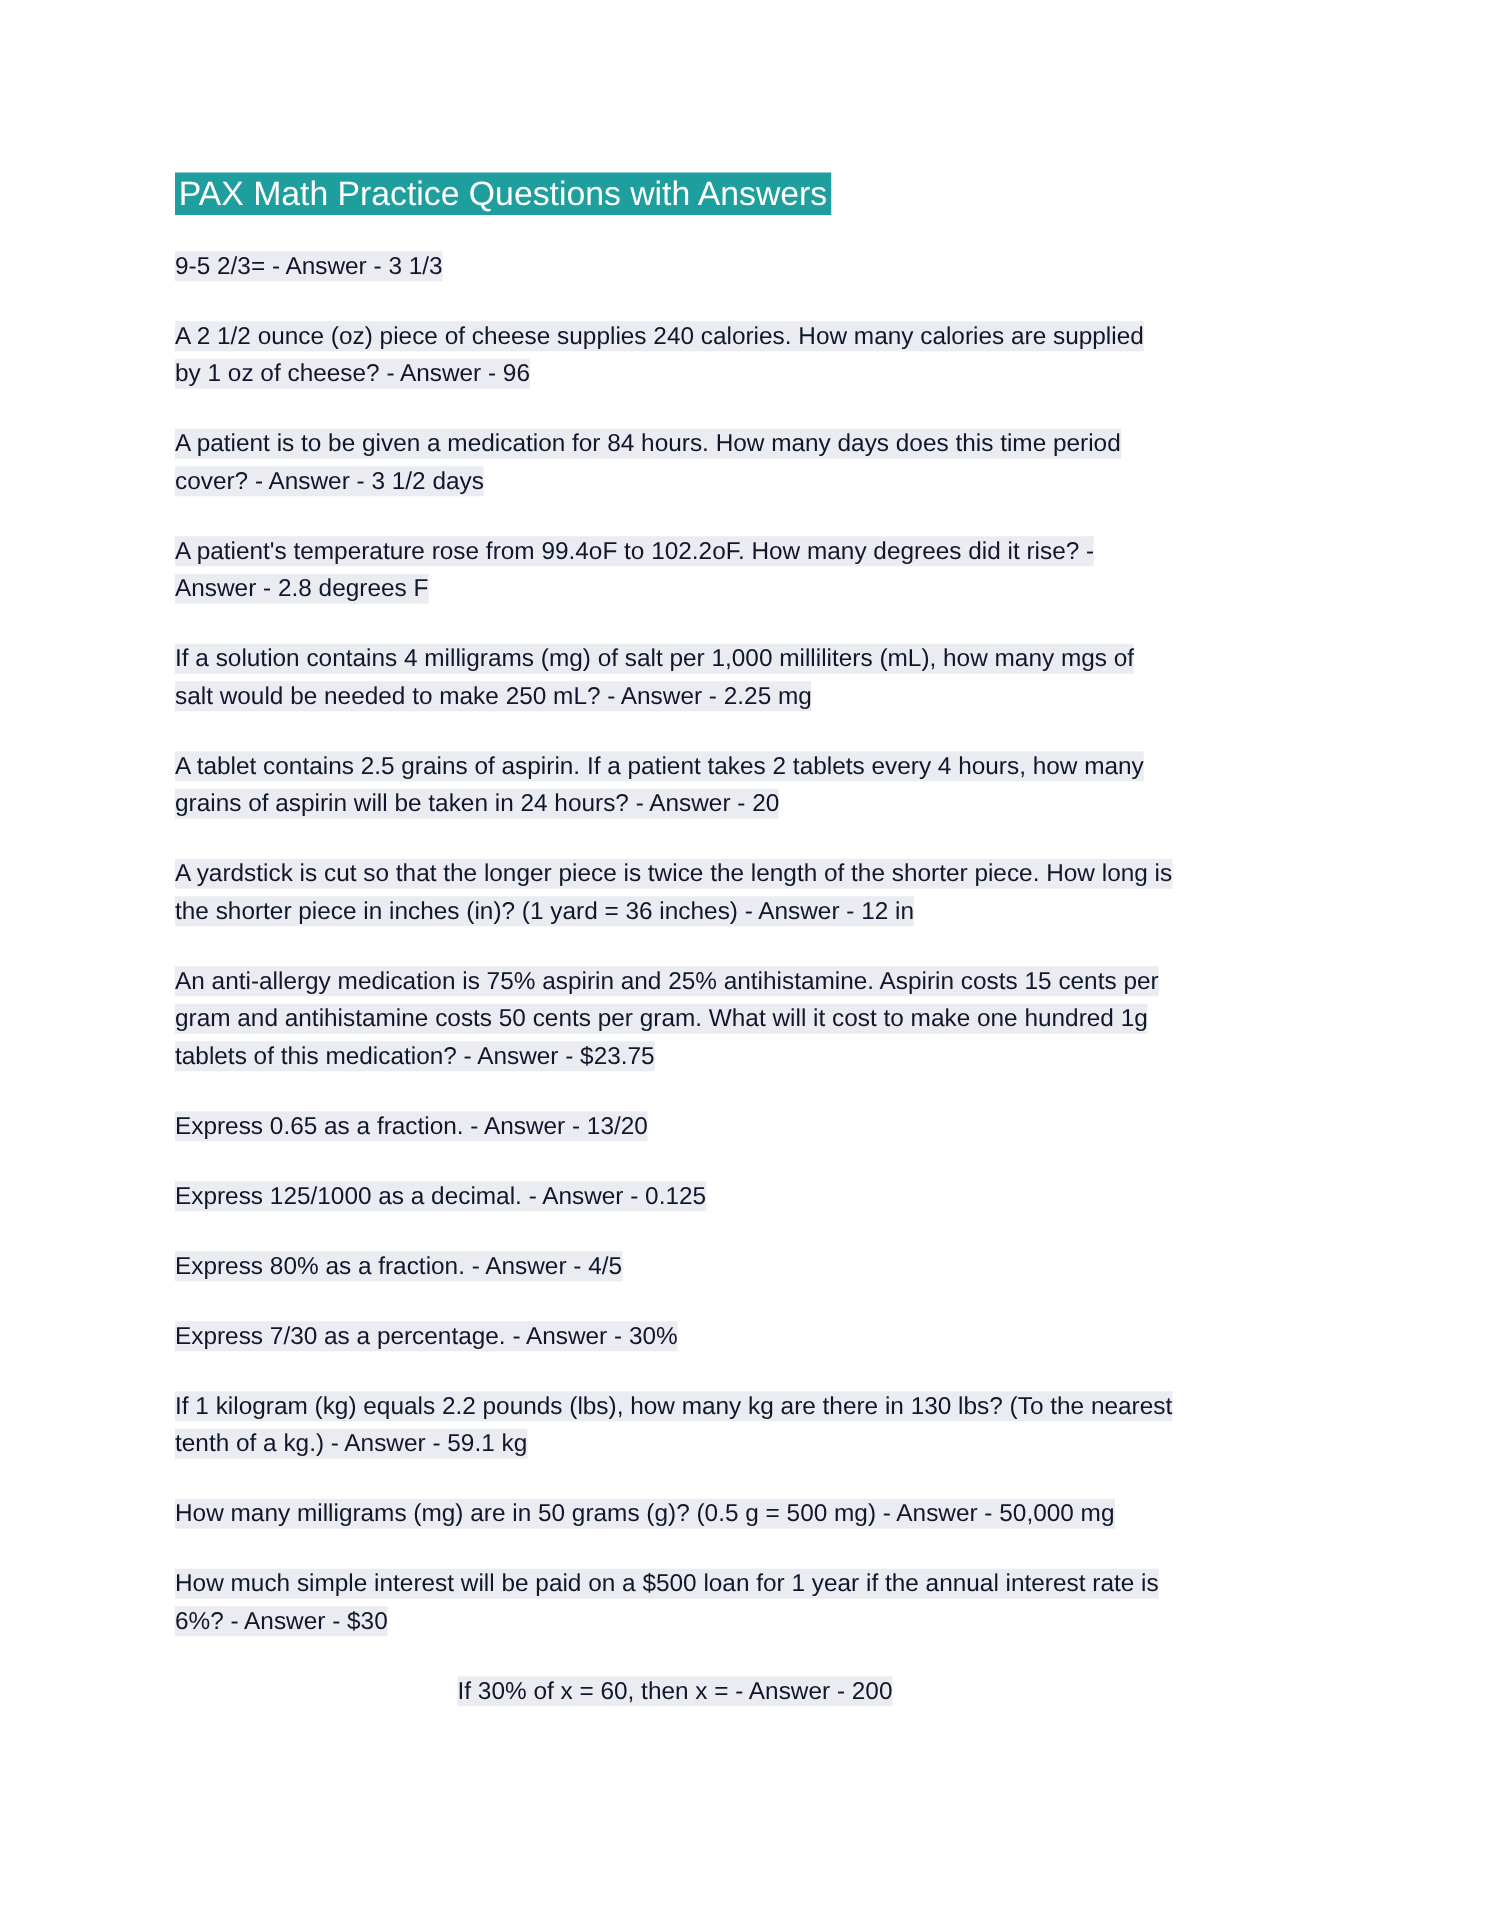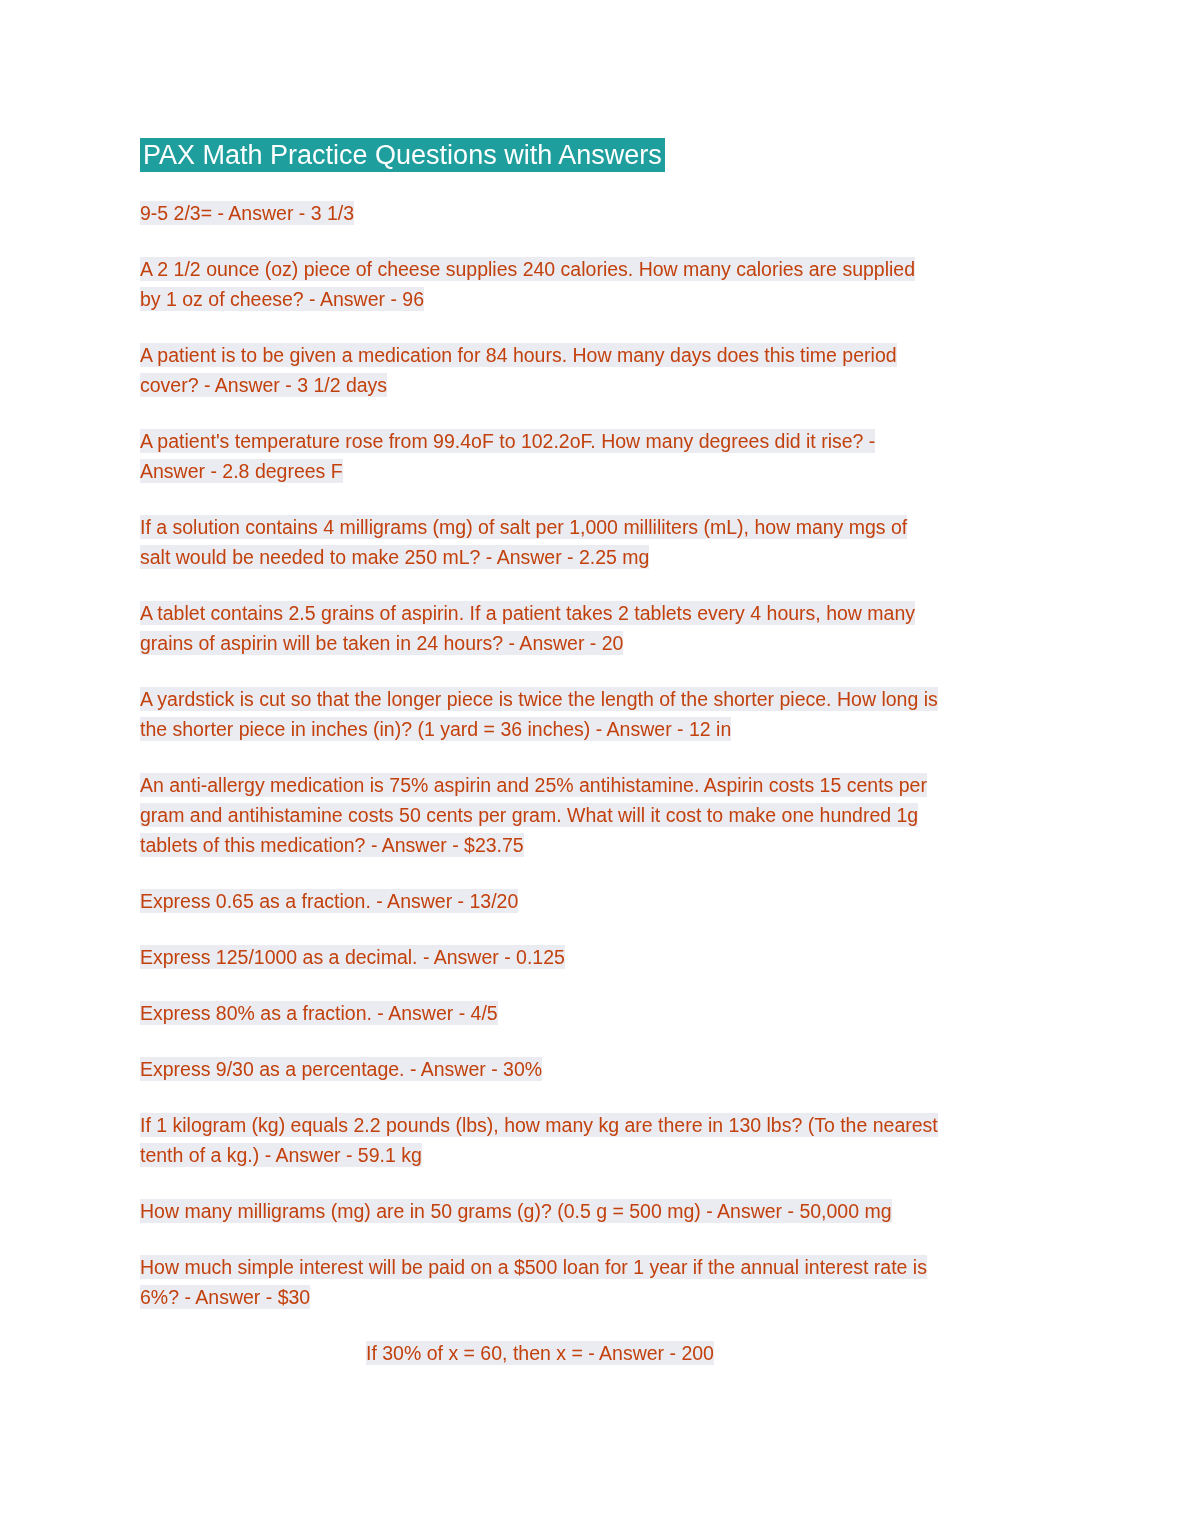--- a/index.html
+++ b/index.html
@@ -31,21 +31,21 @@
     padding: 2px 3px;
     margin: 0;
   }
   .title-wrap {
     margin: 0 0 26px 0;
   }
   .qa {
     font-size: 19.5px;
     line-height: 30px;
     margin: 0 0 26px 0;
-    color: #c2410c;
+    color: #0f172a;
   }
   .qa span.hl {
     background: #ebebf2;
     box-decoration-break: clone;
     -webkit-box-decoration-break: clone;
     padding: 1px 0;
   }
   .qa:last-child {
     margin-bottom: 0;
     text-align: center;
@@ -65,20 +65,20 @@
     <p class="qa"><span class="hl">A 2 1/2 ounce (oz) piece of cheese supplies 240 calories. How many calories are supplied by 1 oz of cheese? - Answer - 96</span></p>
     <p class="qa"><span class="hl">A patient is to be given a medication for 84 hours. How many days does this time period cover? - Answer - 3 1/2 days</span></p>
     <p class="qa"><span class="hl">A patient's temperature rose from 99.4oF to 102.2oF. How many degrees did it rise? - Answer - 2.8 degrees F</span></p>
     <p class="qa"><span class="hl">If a solution contains 4 milligrams (mg) of salt per 1,000 milliliters (mL), how many mgs of salt would be needed to make 250 mL? - Answer - 2.25 mg</span></p>
     <p class="qa"><span class="hl">A tablet contains 2.5 grains of aspirin. If a patient takes 2 tablets every 4 hours, how many grains of aspirin will be taken in 24 hours? - Answer - 20</span></p>
     <p class="qa"><span class="hl">A yardstick is cut so that the longer piece is twice the length of the shorter piece. How long is the shorter piece in inches (in)? (1 yard = 36 inches) - Answer - 12 in</span></p>
     <p class="qa"><span class="hl">An anti-allergy medication is 75% aspirin and 25% antihistamine. Aspirin costs 15 cents per gram and antihistamine costs 50 cents per gram. What will it cost to make one hundred 1g tablets of this medication? - Answer - $23.75</span></p>
     <p class="qa"><span class="hl">Express 0.65 as a fraction. - Answer - 13/20</span></p>
     <p class="qa"><span class="hl">Express 125/1000 as a decimal. - Answer - 0.125</span></p>
     <p class="qa"><span class="hl">Express 80% as a fraction. - Answer - 4/5</span></p>
-    <p class="qa"><span class="hl">Express 9/30 as a percentage. - Answer - 30%</span></p>
+    <p class="qa"><span class="hl">Express 7/30 as a percentage. - Answer - 30%</span></p>
     <p class="qa"><span class="hl">If 1 kilogram (kg) equals 2.2 pounds (lbs), how many kg are there in 130 lbs? (To the nearest tenth of a kg.) - Answer - 59.1 kg</span></p>
     <p class="qa"><span class="hl">How many milligrams (mg) are in 50 grams (g)? (0.5 g = 500 mg) - Answer - 50,000 mg</span></p>
     <p class="qa"><span class="hl">How much simple interest will be paid on a $500 loan for 1 year if the annual interest rate is 6%? - Answer - $30</span></p>
     <p class="qa"><span class="hl">If 30% of x = 60, then x = - Answer - 200</span></p>
   </div>
 
 </div>
 
 </body></html>

